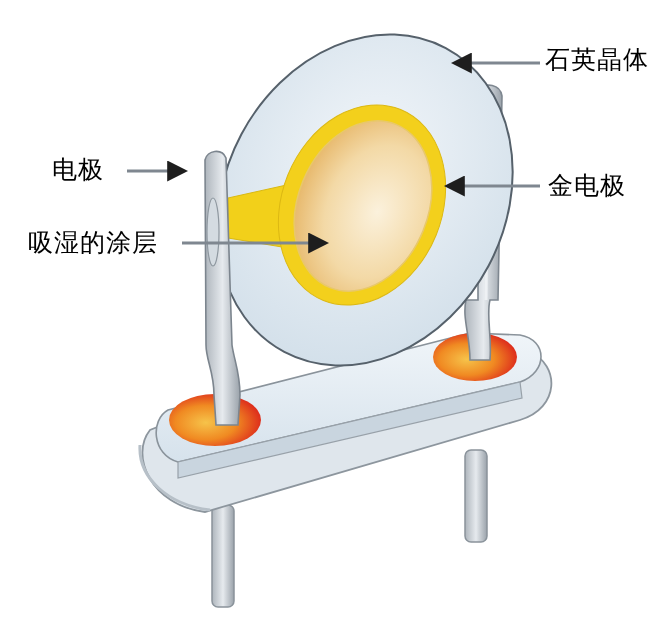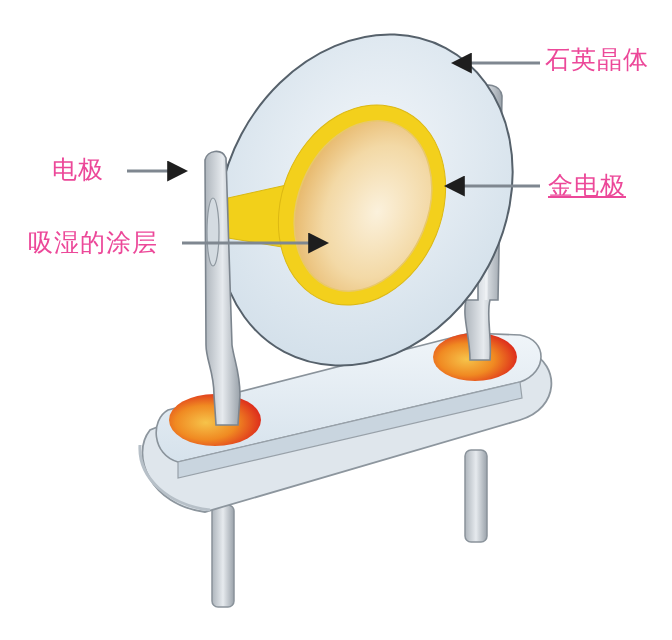--- a/index.html
+++ b/index.html
@@ -18,28 +18,28 @@
       position: absolute;
       left: 0;
       top: 0;
       width: 672px;
       height: 640px;
     }
     .label {
       position: absolute;
       font-family: "DejaVu Sans", sans-serif;
       font-size: 25px;
-      color: #ec4899;
+      color: #000000;
       line-height: 1;
       white-space: nowrap;
       letter-spacing: 1px;
     }
     #label-quartz { left: 545px; top: 47px; }
     #label-electrode { left: 52px; top: 157px; }
-    #label-gold { left: 548px; top: 173px; text-decoration: underline; }
+    #label-gold { left: 548px; top: 173px; }
     #label-coating { left: 28px; top: 230px; }
   </style>
 </head>
 <body>
 
 <svg id="diagram" viewBox="0 0 672 640" xmlns="http://www.w3.org/2000/svg">
   <defs>
     <radialGradient id="discGrad" cx="0.45" cy="0.4" r="0.7">
       <stop offset="0" stop-color="#f2f6fa"></stop>
       <stop offset="1" stop-color="#cfdde8"></stop>

